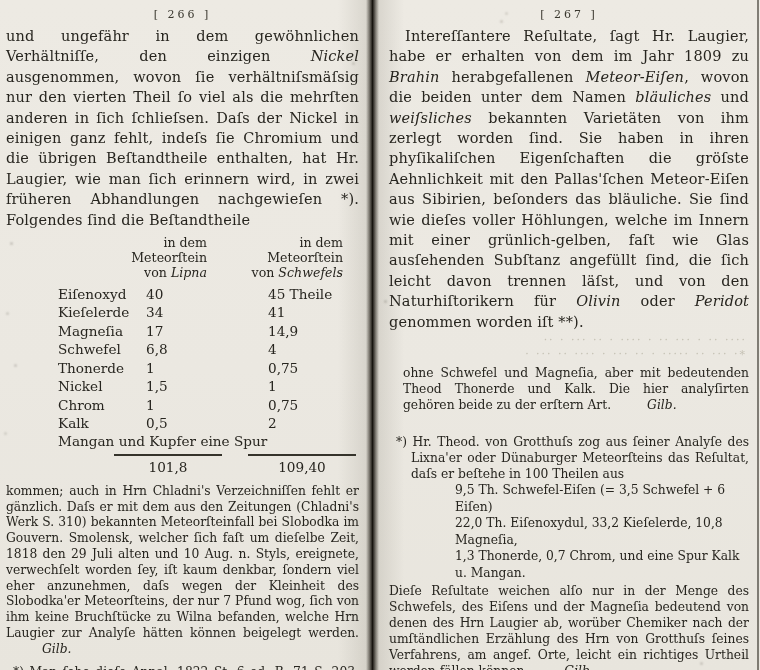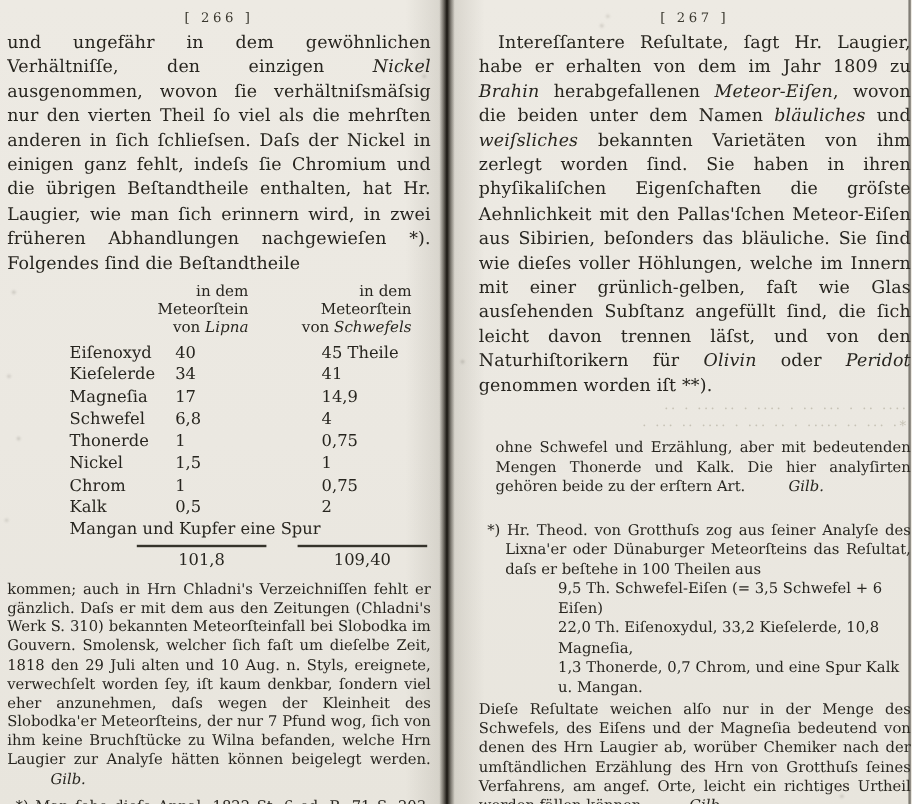--- a/index.html
+++ b/index.html
@@ -13,21 +13,21 @@
     font-family:"DejaVu Serif","Liberation Serif",serif;
     color:var(--ink);
   }
   .gutter-shadow{position:absolute;left:338px;top:0;width:66px;height:100%;
     background:linear-gradient(90deg,rgba(90,85,70,0),rgba(90,85,70,.14) 45%,rgba(90,85,70,.16) 55%,rgba(90,85,70,0));}
   .gutter{position:absolute;left:366px;top:0;width:13px;height:100%;
     background:linear-gradient(90deg,rgba(45,42,34,0),rgba(52,48,40,.55) 25%,var(--gutter) 50%,rgba(52,48,40,.5) 76%,rgba(45,42,34,0));}
   .edge-right{position:absolute;right:1px;top:0;width:2px;height:100%;background:rgba(55,52,44,.6);}
   .page{position:absolute;top:4px;height:664px;}
   .page-left{left:6px;width:353px;}
-  .page-right{left:399px;width:360px;}
+  .page-right{left:389px;width:360px;}
   .pg-header{text-align:center;font-size:11px;letter-spacing:3px;margin-top:4px;color:var(--ink_soft);}
   .it{font-style:italic;}
   .main{margin-top:5px;font-size:14.5px;line-height:20.4px;text-align:justify;letter-spacing:.15px;}
   .main-r{text-indent:16px;}
   
   .table{margin-top:5px;}
   .t-head{display:flex;margin-left:89px;}
   .t-head .col{width:112px;text-align:right;font-size:12.6px;line-height:15px;}
   .t-head .col1{margin-right:24px;}
   .t-body{margin-top:5px;}
@@ -152,21 +152,21 @@
 
     <div class="main main-r"><span>Intereſſantere Reſultate, ſagt Hr. Laugier, habe er erhalten von dem im Jahr 1809 zu </span><span class="it">Brahin</span><span> herabgefallenen </span><span class="it">Meteor-Eiſen</span><span>, wovon die beiden unter dem Namen </span><span class="it">bläuliches</span><span> und </span><span class="it">weiſsliches</span><span> bekannten Varietäten von ihm zerlegt worden ſind.  Sie haben in ihren phyſikaliſchen Eigenſchaften die gröſste Aehnlichkeit mit den Pallas'ſchen Meteor-Eiſen aus Sibirien, beſonders das bläuliche.  Sie ſind wie dieſes voller Höhlungen, welche im Innern mit einer grünlich-gelben, faſt wie Glas ausſehenden Subſtanz angefüllt ſind, die ſich leicht davon trennen läſst, und von den Naturhiſtorikern für </span><span class="it">Olivin</span><span> oder </span><span class="it">Peridot</span><span> genommen worden iſt **).</span></div>
 
     <div>
 
         <div class="ghost">·· · ··· ·· · ···· · ·· ··· · ·· ····</div>
 
         <div class="ghost">· ··· ·· ···· · ··· ·· · ····· ·· ··· ·*</div>
       </div>
 
-    <div class="fn-cont"><span>ohne Schwefel und Erzählung, aber mit bedeutenden Mengen Thonerde und Kalk.  Die hier analyſirten gehören beide zu der erſtern Art.</span><span class="sig">Gilb.</span></div>
+    <div class="fn-cont"><span>ohne Schwefel und Magneſia, aber mit bedeutenden Theod Thonerde und Kalk.  Die hier analyſirten gehören beide zu der erſtern Art.</span><span class="sig">Gilb.</span></div>
 
     <div class="fn1">*) Hr. Theod. von Grotthuſs zog aus ſeiner Analyſe des Lixna'er oder Dünaburger Meteorſteins das Reſultat, daſs er beſtehe in 100 Theilen aus</div>
 
     <div class="fn-items">
 
 
         <div>9,5 Th. Schwefel-Eiſen  (= 3,5 Schwefel + 6 Eiſen)</div>
 
         <div>22,0 Th. Eiſenoxydul, 33,2 Kieſelerde, 10,8 Magneſia,</div>
 

